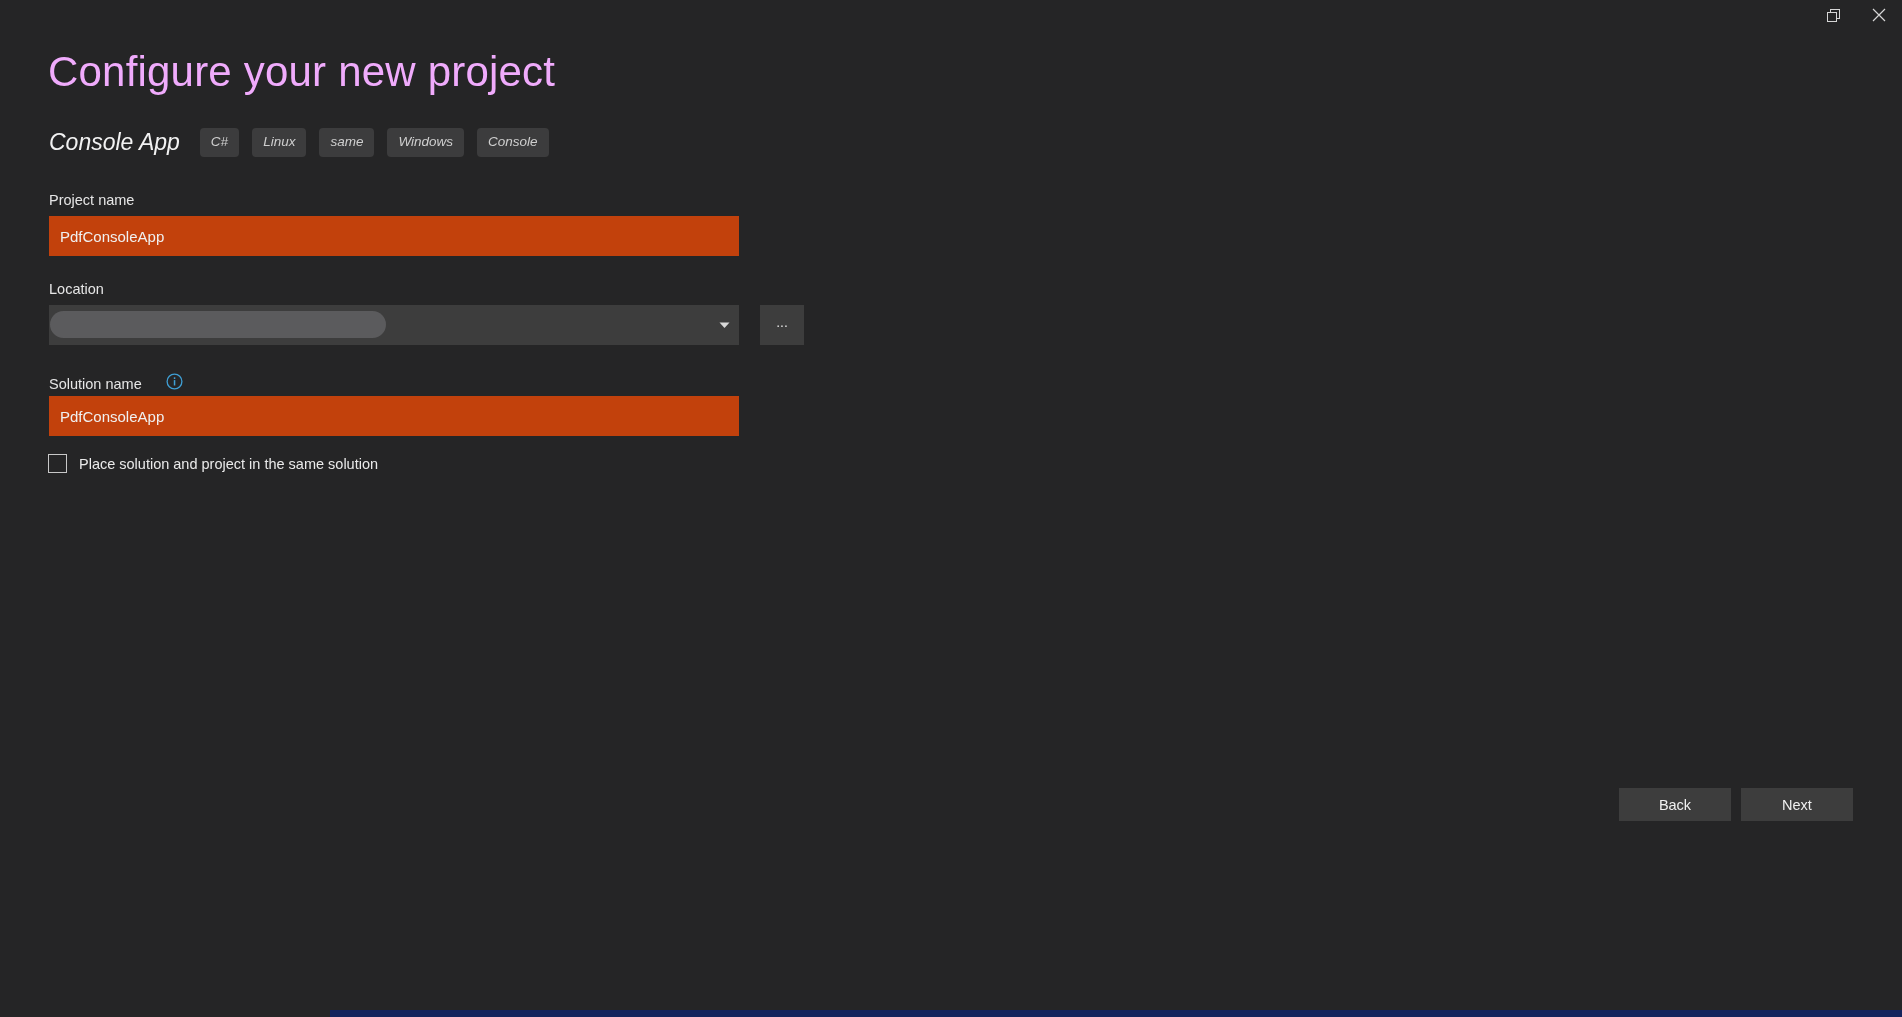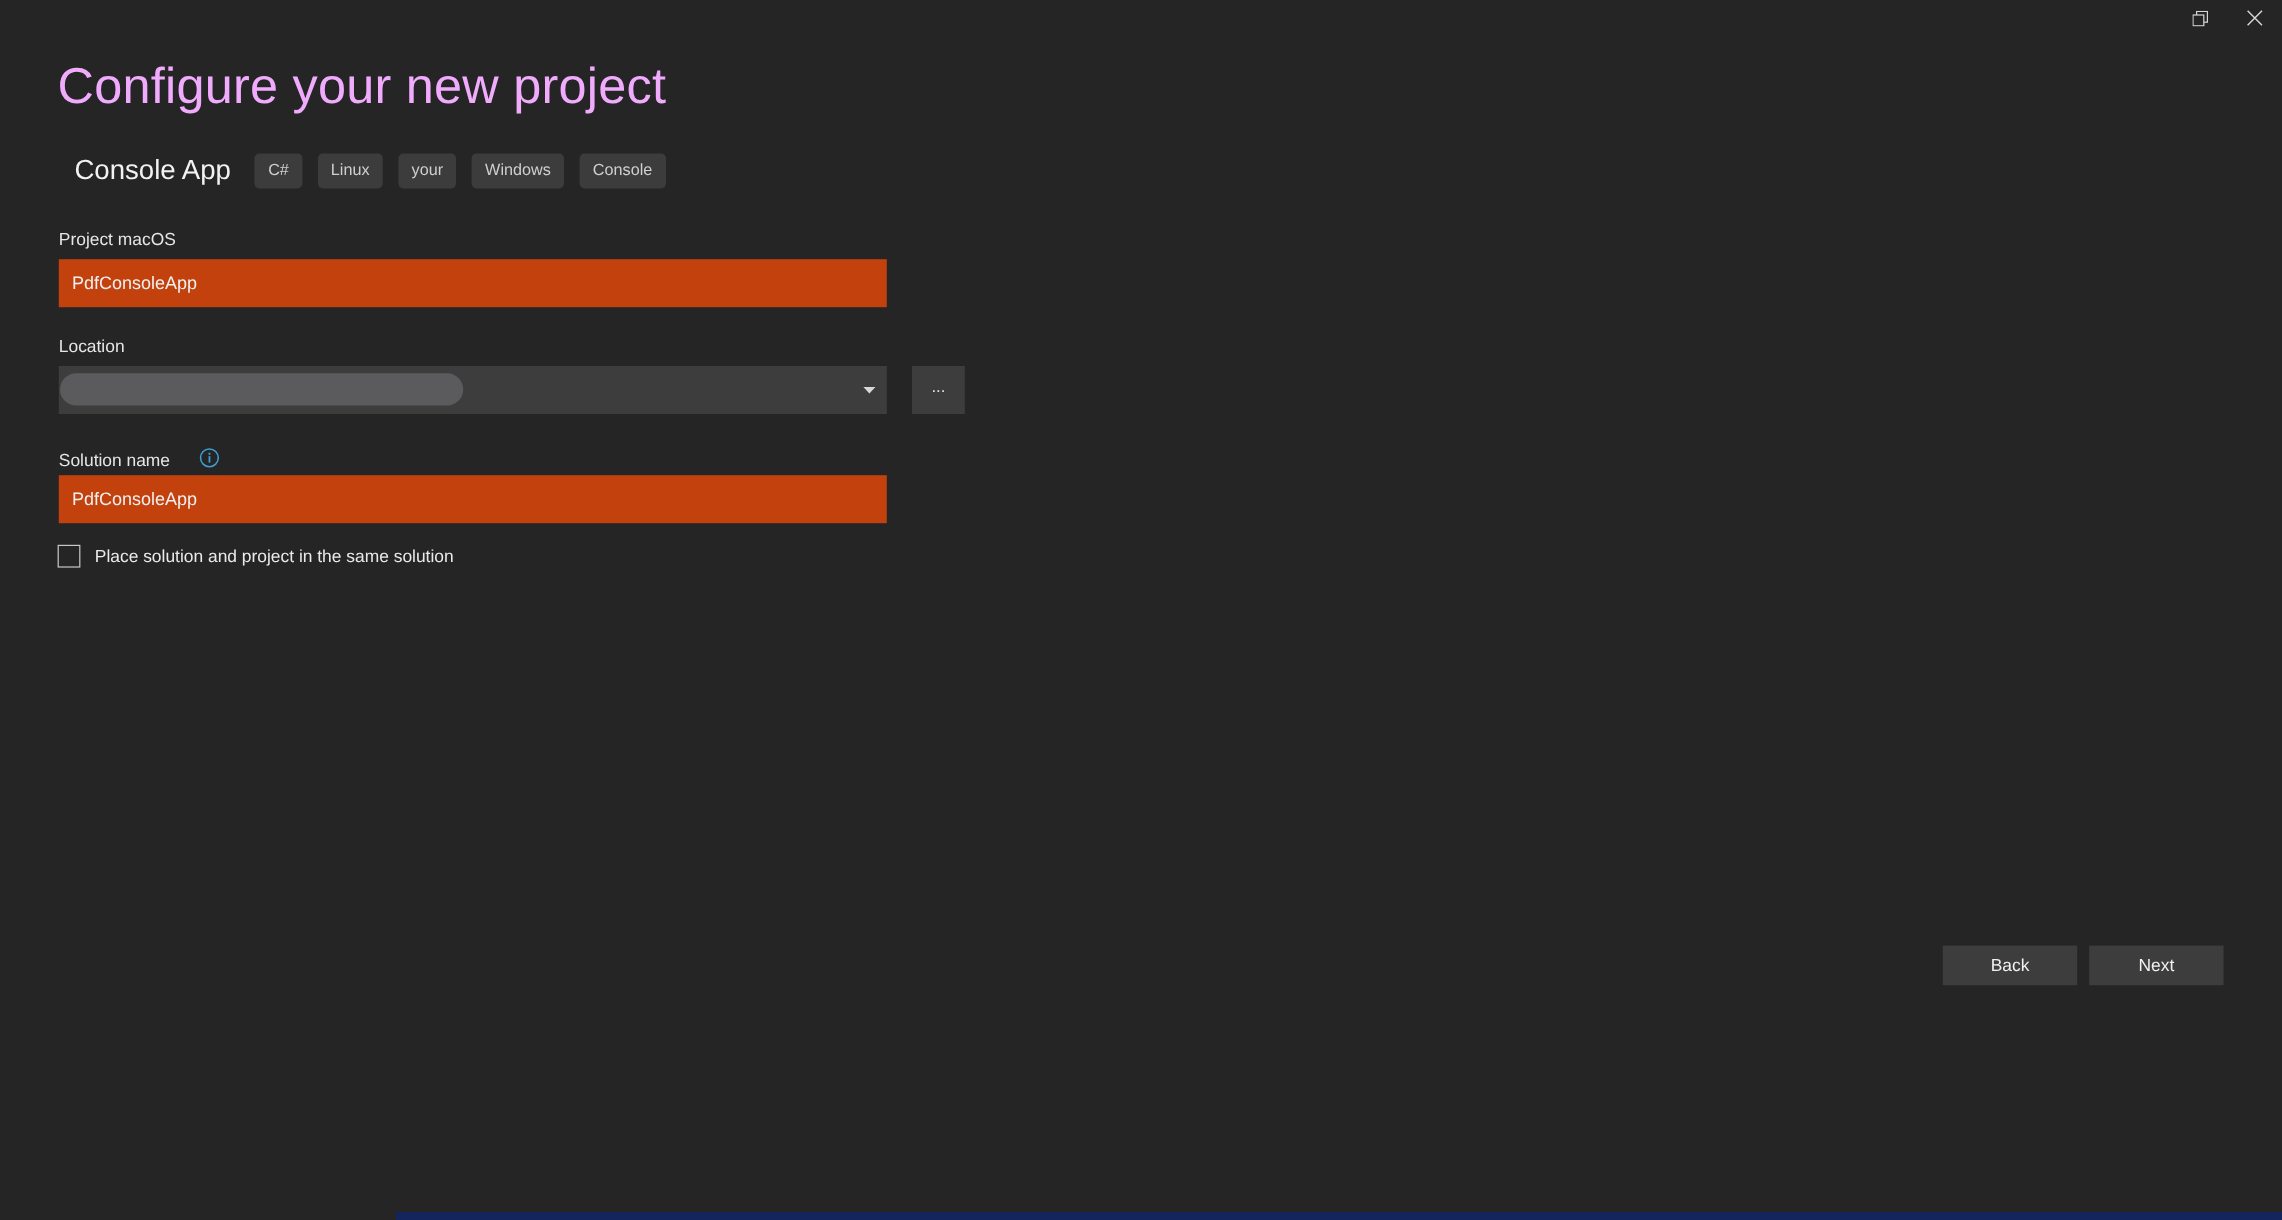--- a/index.html
+++ b/index.html
@@ -46,24 +46,26 @@
     left: 48px; top: 48px;
     font-size: 42px;
     font-weight: 400;
     letter-spacing: .2px;
     color: #f0abfc;
     white-space: nowrap;
   }
 
   #template-row {
     position: absolute;
-    left: 62px; top: 128px;
-    display: flex;
+    left: 49px; top: 128px;
+    display: flex;
+    align-items: center;
     gap: 13px;
     white-space: nowrap;
+    font-style: italic;
   }
   #template-name {
     font-size: 23px;
     color: #f2f2f2;
     font-weight: 400;
     margin-right: 7px;
   }
   .tag {
     background: #3c3c3d;
     color: #cfcfcf;
@@ -234,26 +236,26 @@
       </span>
     </div>
   </div>
 
   <div id="page-title">Configure your new project</div>
 
   <div id="template-row">
     <span id="template-name">Console App</span>
     <span class="tag">C#</span>
     <span class="tag">Linux</span>
-    <span class="tag">your</span>
+    <span class="tag">same</span>
     <span class="tag">Windows</span>
     <span class="tag">Console</span>
   </div>
 
-  <label class="field-label" id="project-name-label">Project macOS</label>
+  <label class="field-label" id="project-name-label">Project name</label>
   <input class="textbox" id="project-name-input" type="text" value="PdfConsoleApp" style="">
 
   <label class="field-label" id="location-label">Location</label>
   <div id="location-combo">
     <input id="location-input" type="text" value="" style="">
     <span id="location-dropdown-arrow">
       <svg width="11" height="7" viewBox="0 0 11 7">
         <path d="M0.5 0.5 L5.5 6 L10.5 0.5 Z" fill="#d8d8d8"></path>
       </svg>
     </span>

